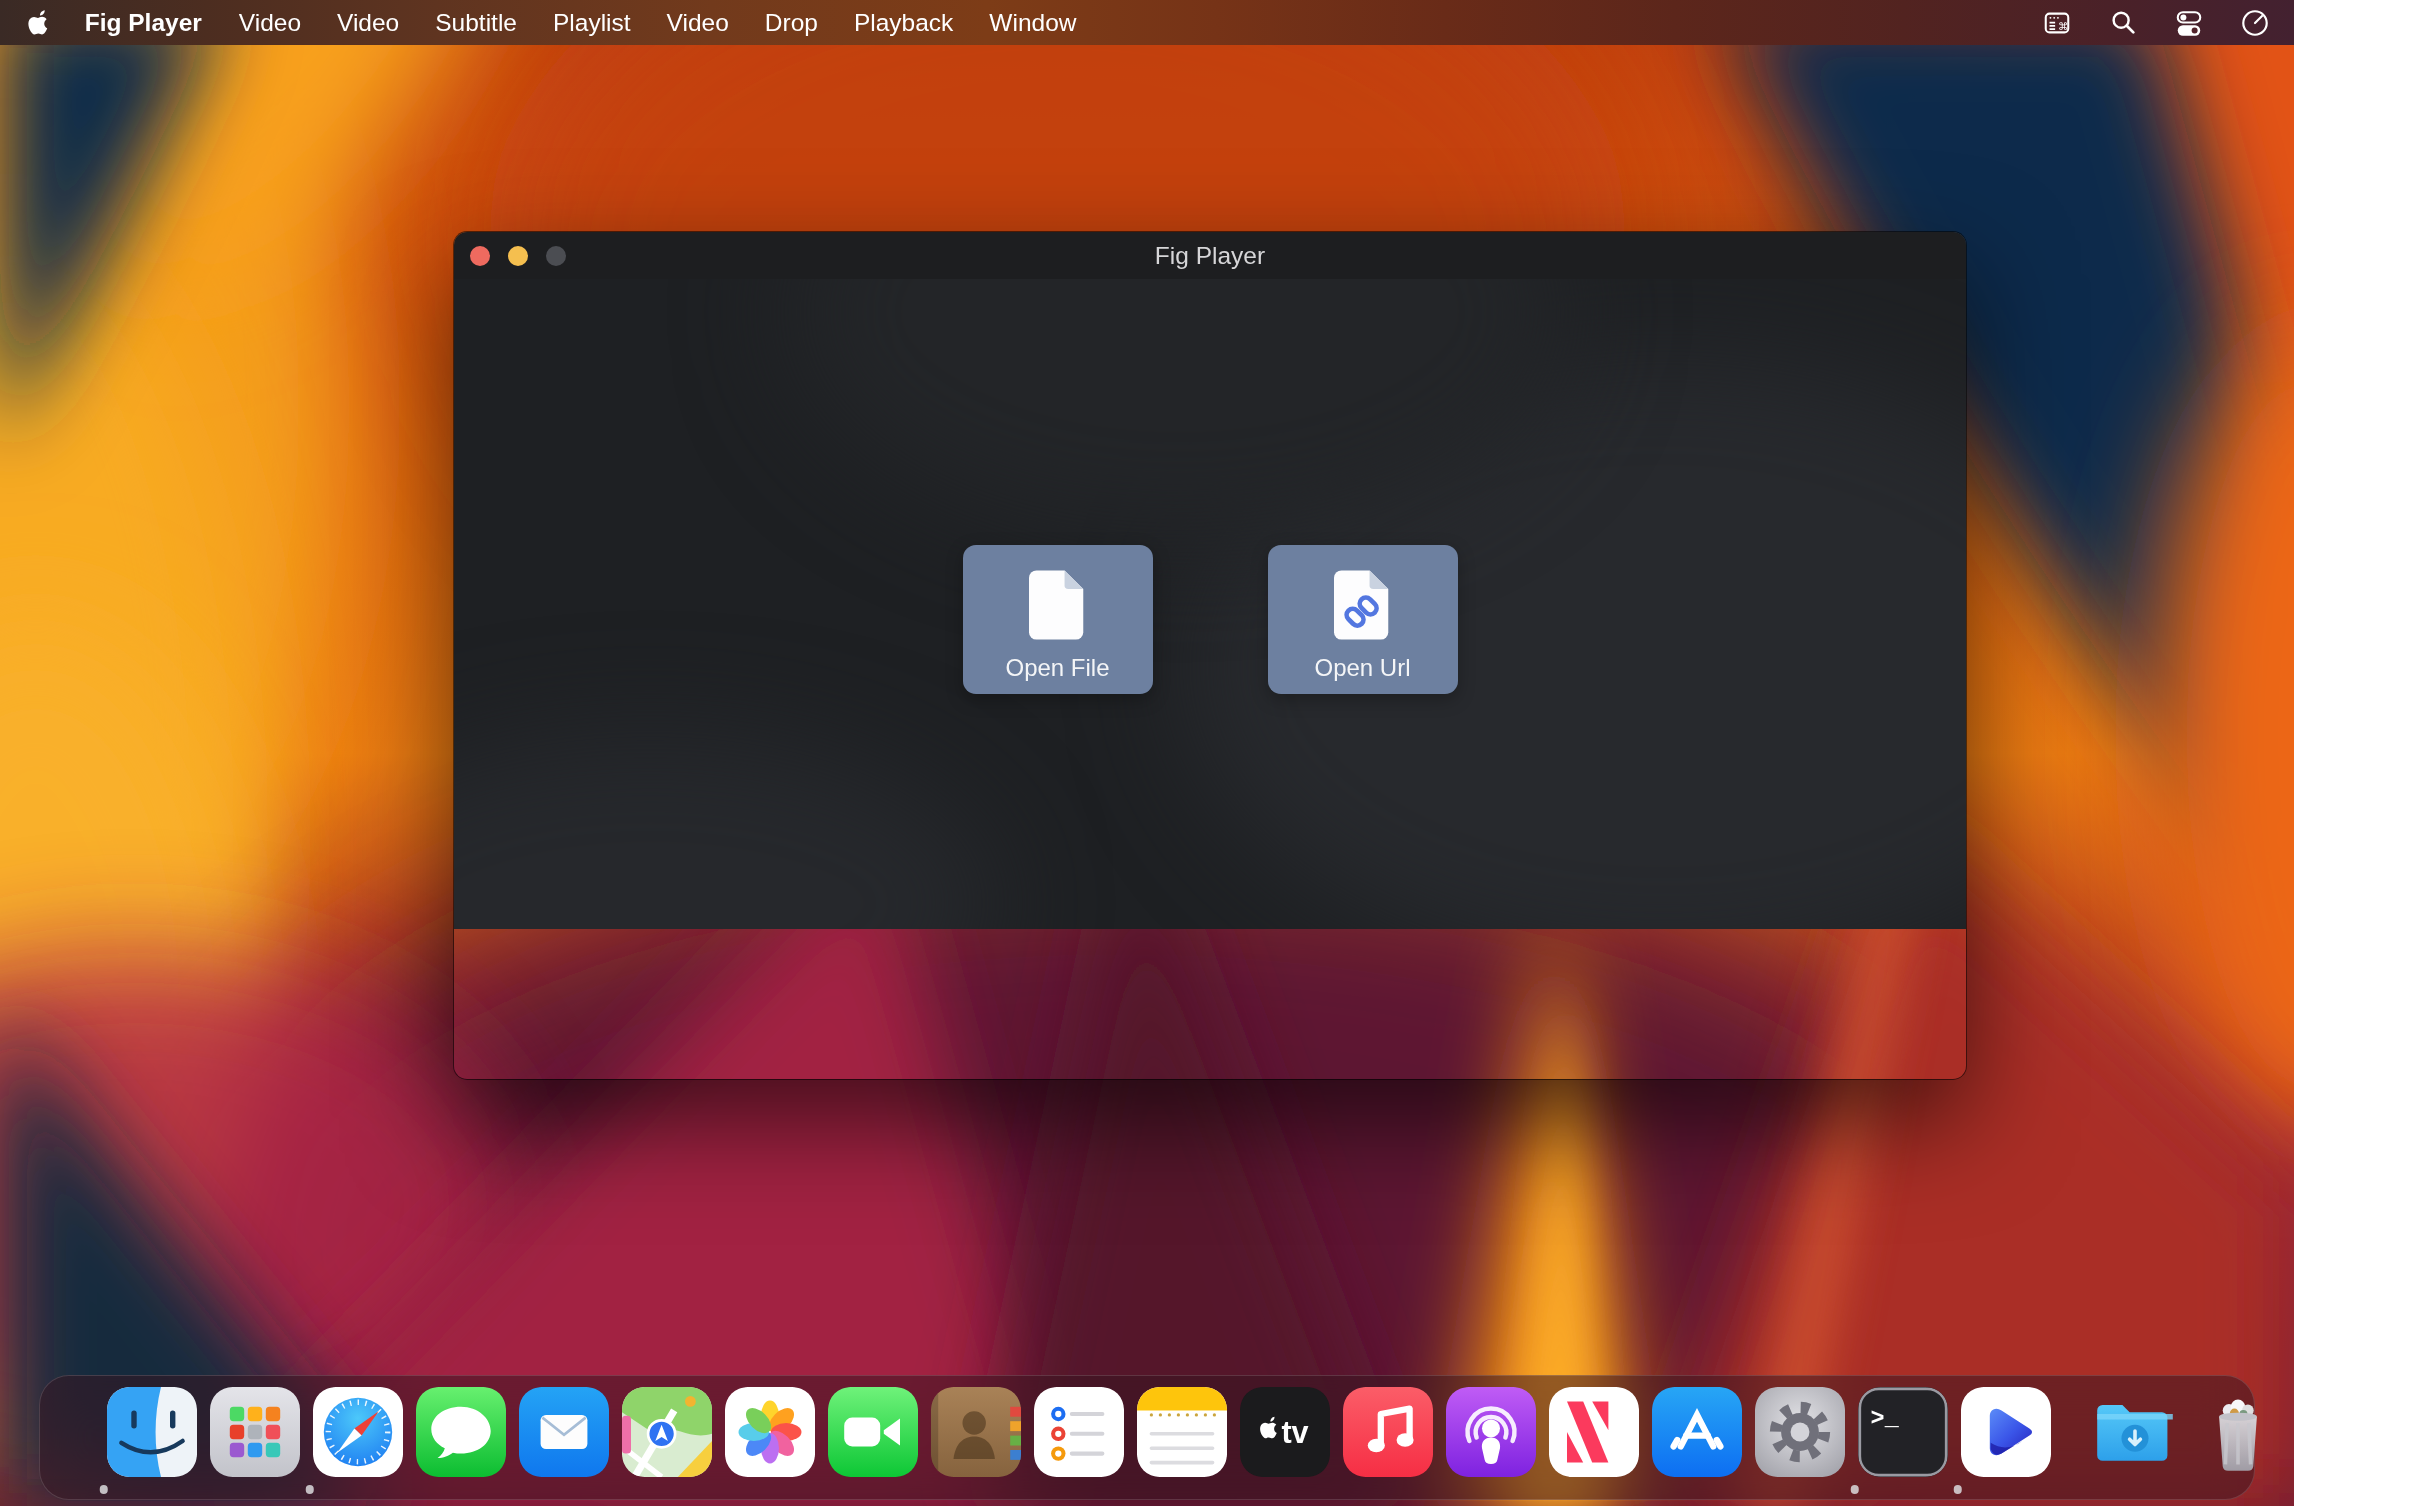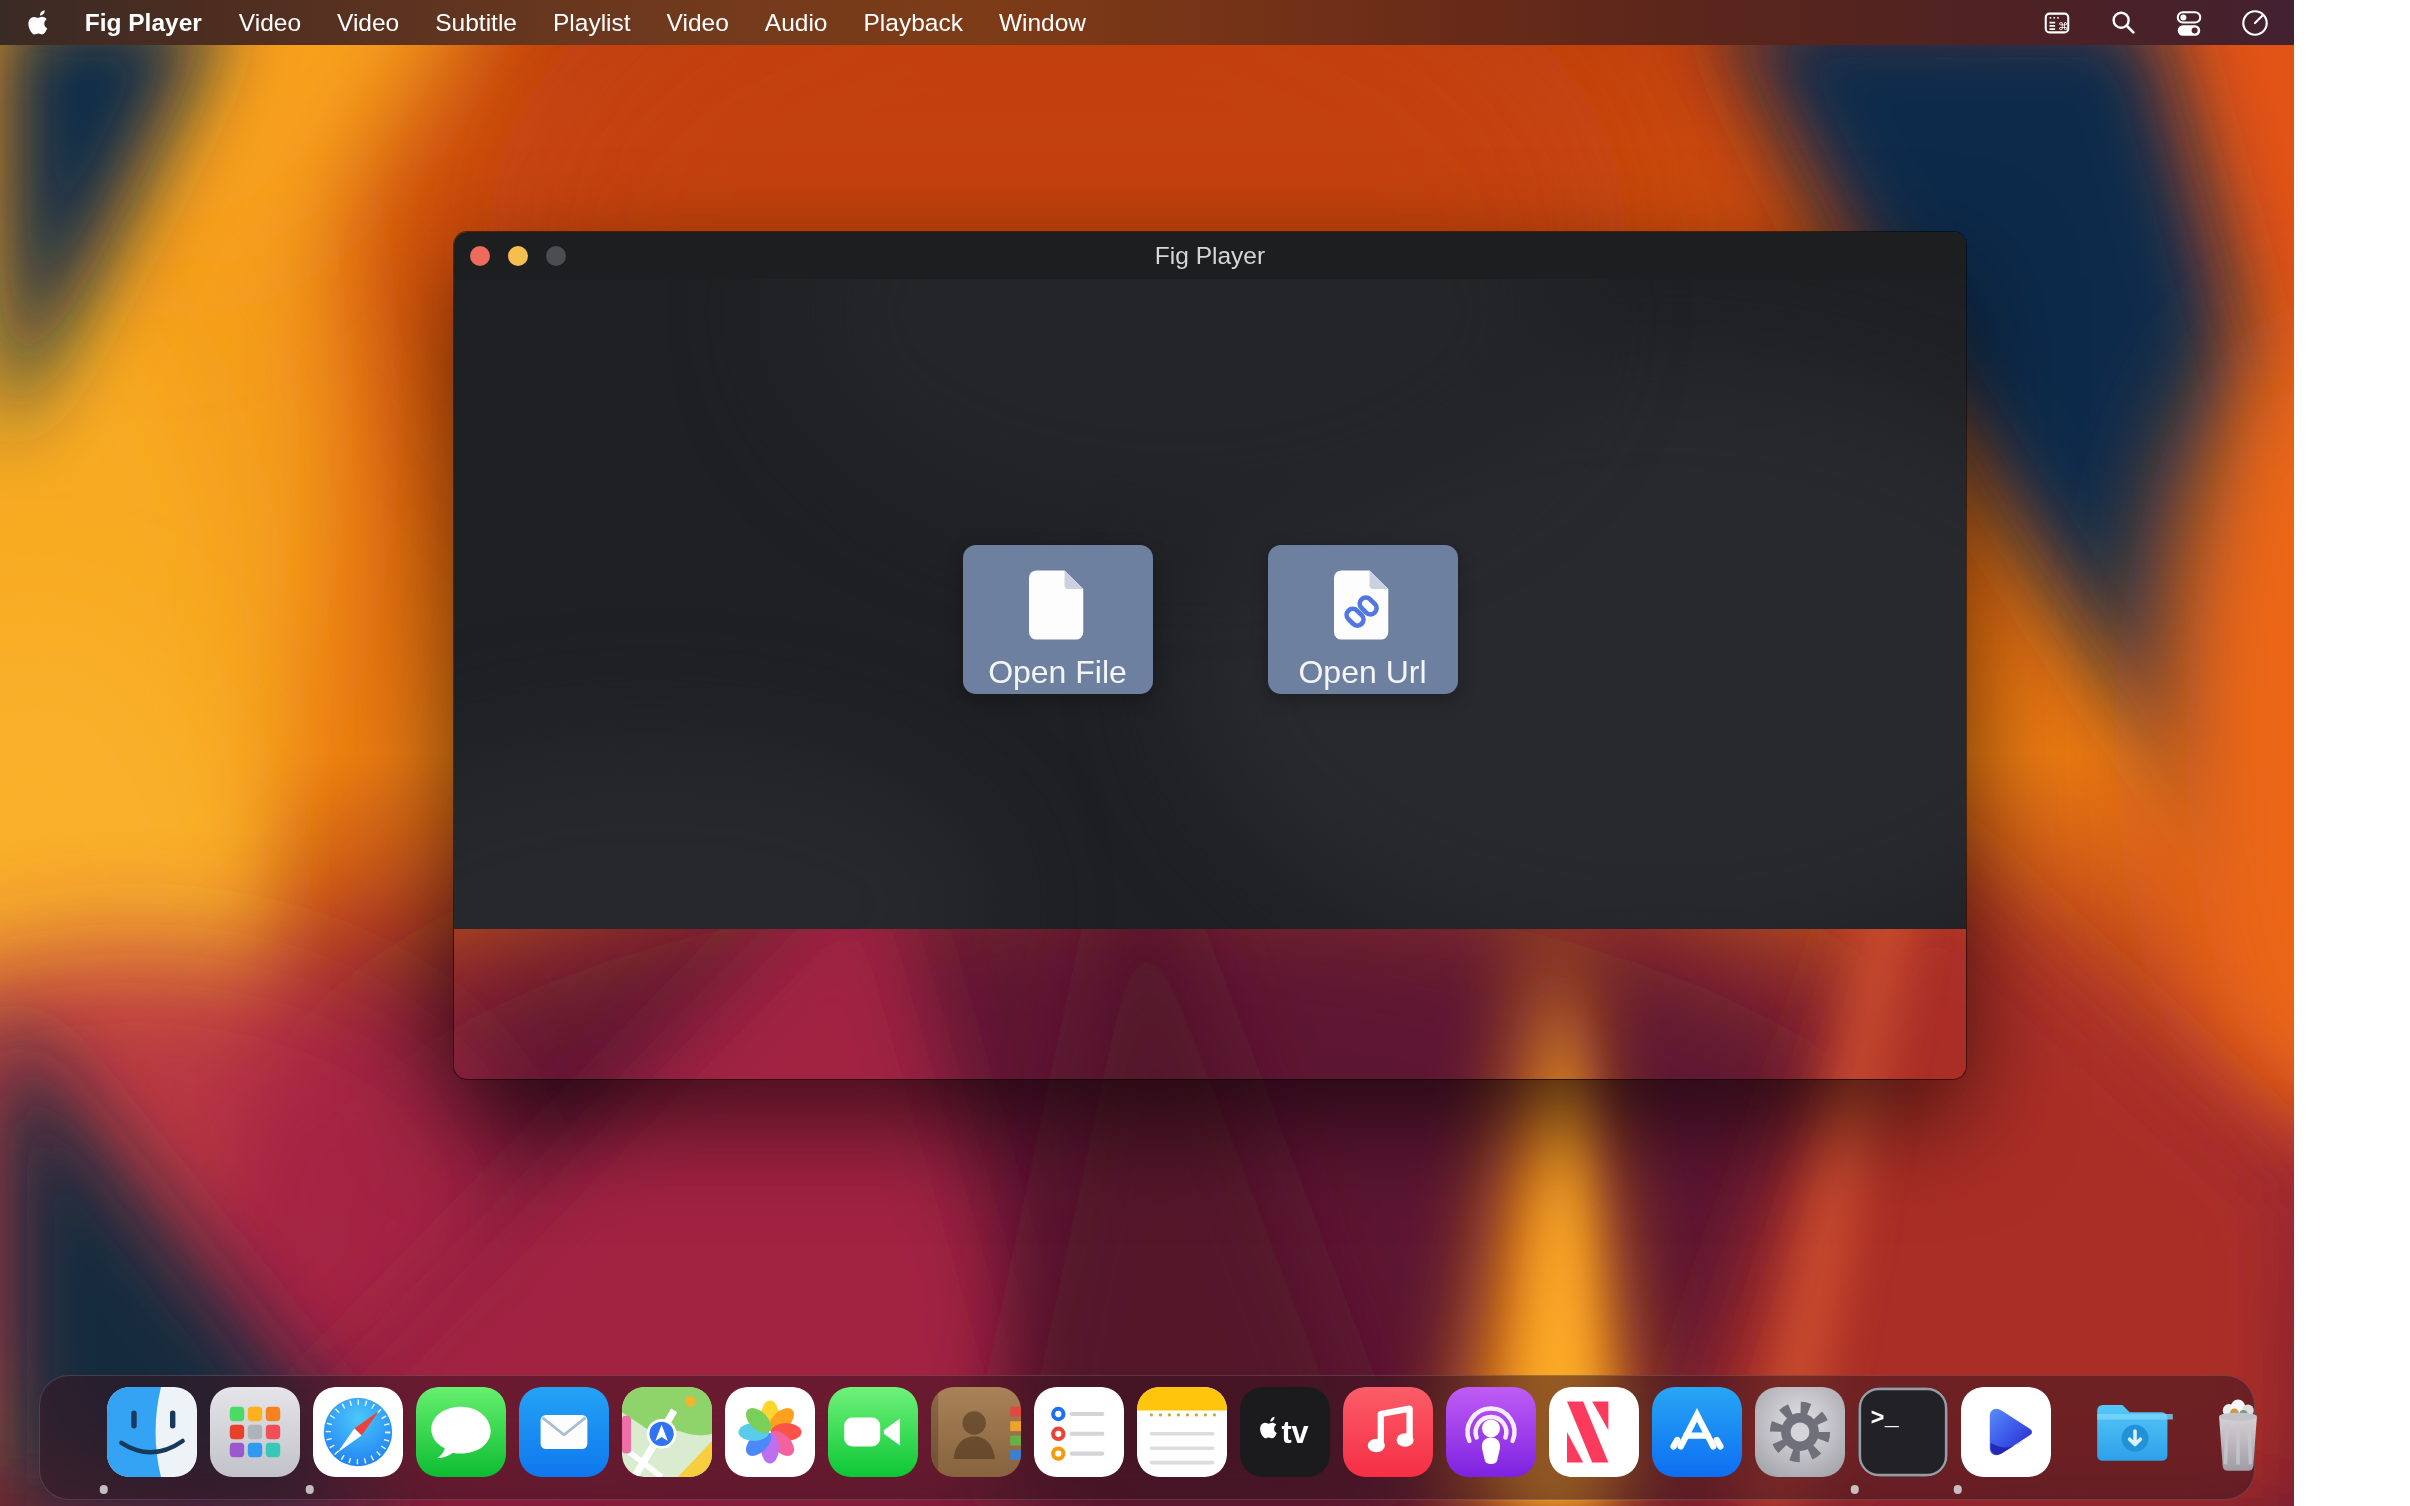--- a/index.html
+++ b/index.html
@@ -36,21 +36,21 @@
   .wave { position:absolute; inset:0; }
   .wave div { position:absolute; border-radius:50%; filter:blur(52px); }
   .wave .w1 { left:-10%; bottom:-22%; width:46%; height:52%; background:#26282c; }
   .wave .w2 { right:-12%; top:12%; width:64%; height:95%; background:#27292d; }
   .wave .w3 { left:22%; top:-30%; width:52%; height:70%; background:#232528; }
   .open-row { position:absolute; top:266px; left:0; right:0; display:flex; justify-content:center; gap:115px; }
   .open-btn { width:190px; height:149px; border-radius:13px; background:#6d80a0; border:none; cursor:pointer;
     display:flex; flex-direction:column; align-items:center; padding-top:24.5px;
     box-shadow:0 5.6px 17px rgba(0,0,0,.25); }
   .open-btn svg { width:58px; height:70px; }
-  .open-btn .lbl { margin-top:11.3px; font-size:32px; color:#f4f5f7; font-family:"Liberation Sans",sans-serif; }
+  .open-btn .lbl { margin-top:11.3px; font-size:24px; color:#f4f5f7; font-family:"Liberation Sans",sans-serif; }
   .bottombar { height:151px; background:#3d4754; display:flex; align-items:center; justify-content:center; }
   .drop-hint { font-size:28px; font-weight:600; color:#eef1f4; }
 
   
   .dock { position:absolute; left:0; right:0; bottom:6.6px; z-index:10; display:flex; justify-content:center; }
   .dock-panel { display:flex; align-items:flex-start; gap:13px; padding:11.3px 19px 22.6px 19px;
     background:rgba(56,22,32,.52); border:1.4px solid rgba(255,255,255,.14); border-radius:30px;
     backdrop-filter:blur(26px); }
   .dock-item { position:relative; width:90px; height:90px;padding-left:48px; }
   .di { width:90px; height:90px; border-radius:22.6px; overflow:hidden; }
@@ -110,21 +110,21 @@
         <svg viewBox="0 0 24 28" fill="#fff">
             <path d="M16.3 2.1c-1.2.1-2.6.9-3.4 1.9-.7.9-1.3 2.2-1.1 3.4 1.3.1 2.6-.7 3.4-1.7.8-1 1.3-2.3 1.1-3.6zM13.9 8.6c-1.8 0-3.3 1.1-4.2 1.1-.9 0-2.2-1-3.7-1-1.9 0-3.7 1.1-4.7 2.9-2 3.5-.5 8.6 1.4 11.4 1 1.4 2.1 2.9 3.6 2.9 1.5-.1 2-.9 3.8-.9s2.2.9 3.7.9c1.6 0 2.6-1.4 3.5-2.8 1.1-1.6 1.5-3.1 1.6-3.2-.1 0-3-1.2-3-4.6 0-2.9 2.3-4.3 2.4-4.4-1.3-1.9-3.4-2.2-4.4-2.3z"></path>
           </svg>
       </div>
       <span class="mb-app">Fig Player</span>
       <span class="mb-item">Video</span>
       <span class="mb-item">Video</span>
       <span class="mb-item">Subtitle</span>
       <span class="mb-item">Playlist</span>
       <span class="mb-item">Video</span>
-      <span class="mb-item">Audio</span>
+      <span class="mb-item">Drop</span>
       <span class="mb-item">Playback</span>
       <span class="mb-item">Window</span>
     </div>
     <div class="mb-right">
       <div class="mb-icon">
         <svg viewBox="0 0 32 32" fill="none" stroke="#fff" stroke-width="2.2">
           <rect x="4" y="6" width="24" height="20" rx="4"></rect>
           <circle cx="9" cy="10.5" r="1" fill="#fff" stroke="none"></circle>
             <circle cx="13" cy="10.5" r="1" fill="#fff" stroke="none"></circle>
             <circle cx="17" cy="10.5" r="1" fill="#fff" stroke="none"></circle>

